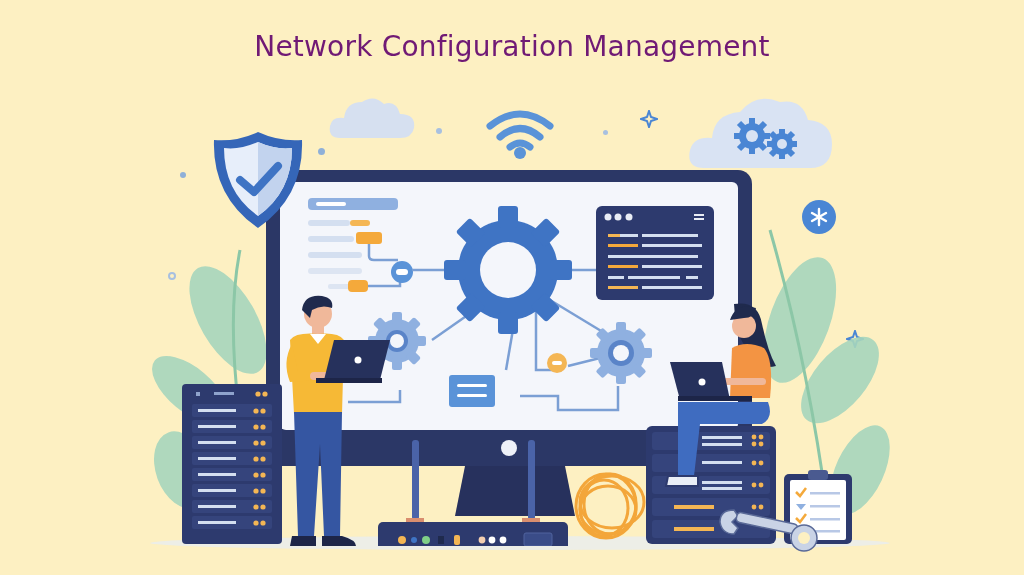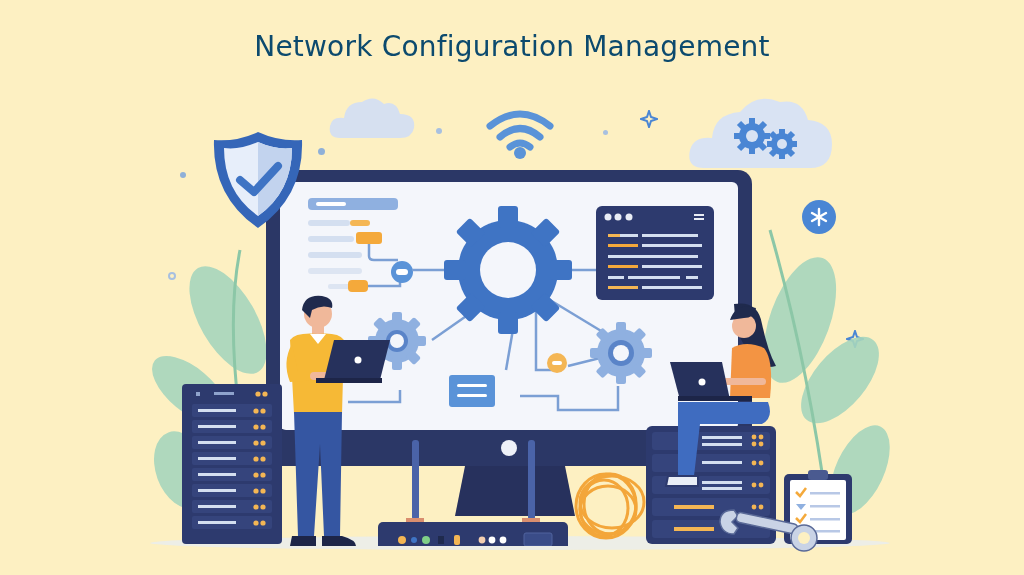--- a/index.html
+++ b/index.html
@@ -1,20 +1,20 @@
 <!DOCTYPE html>
 <html><head>
   <meta charset="utf-8">
   <style>
     * { box-sizing: border-box; margin: 0; padding: 0; }
     html, body { width: 1024px; height: 575px; overflow: hidden; }
     body { background: #fdf0c2; font-family: "DejaVu Sans", sans-serif; position: relative; }
     .title {
       position: absolute; top: 30px; left: 0; width: 1024px; text-align: center;
-      font-family: "DejaVu Sans", sans-serif; font-size: 28px; color: #0c4a6e; letter-spacing: 0.2px;
+      font-family: "DejaVu Sans", sans-serif; font-size: 28px; color: #701a75; letter-spacing: 0.2px;
     }
     .abs { position: absolute; }
     svg { display: block; }
   </style>
 </head>
 <body>
 
 <div class="title">Network Configuration Management</div>
 
 <div class="abs" style="left:326px;top:92px;">

